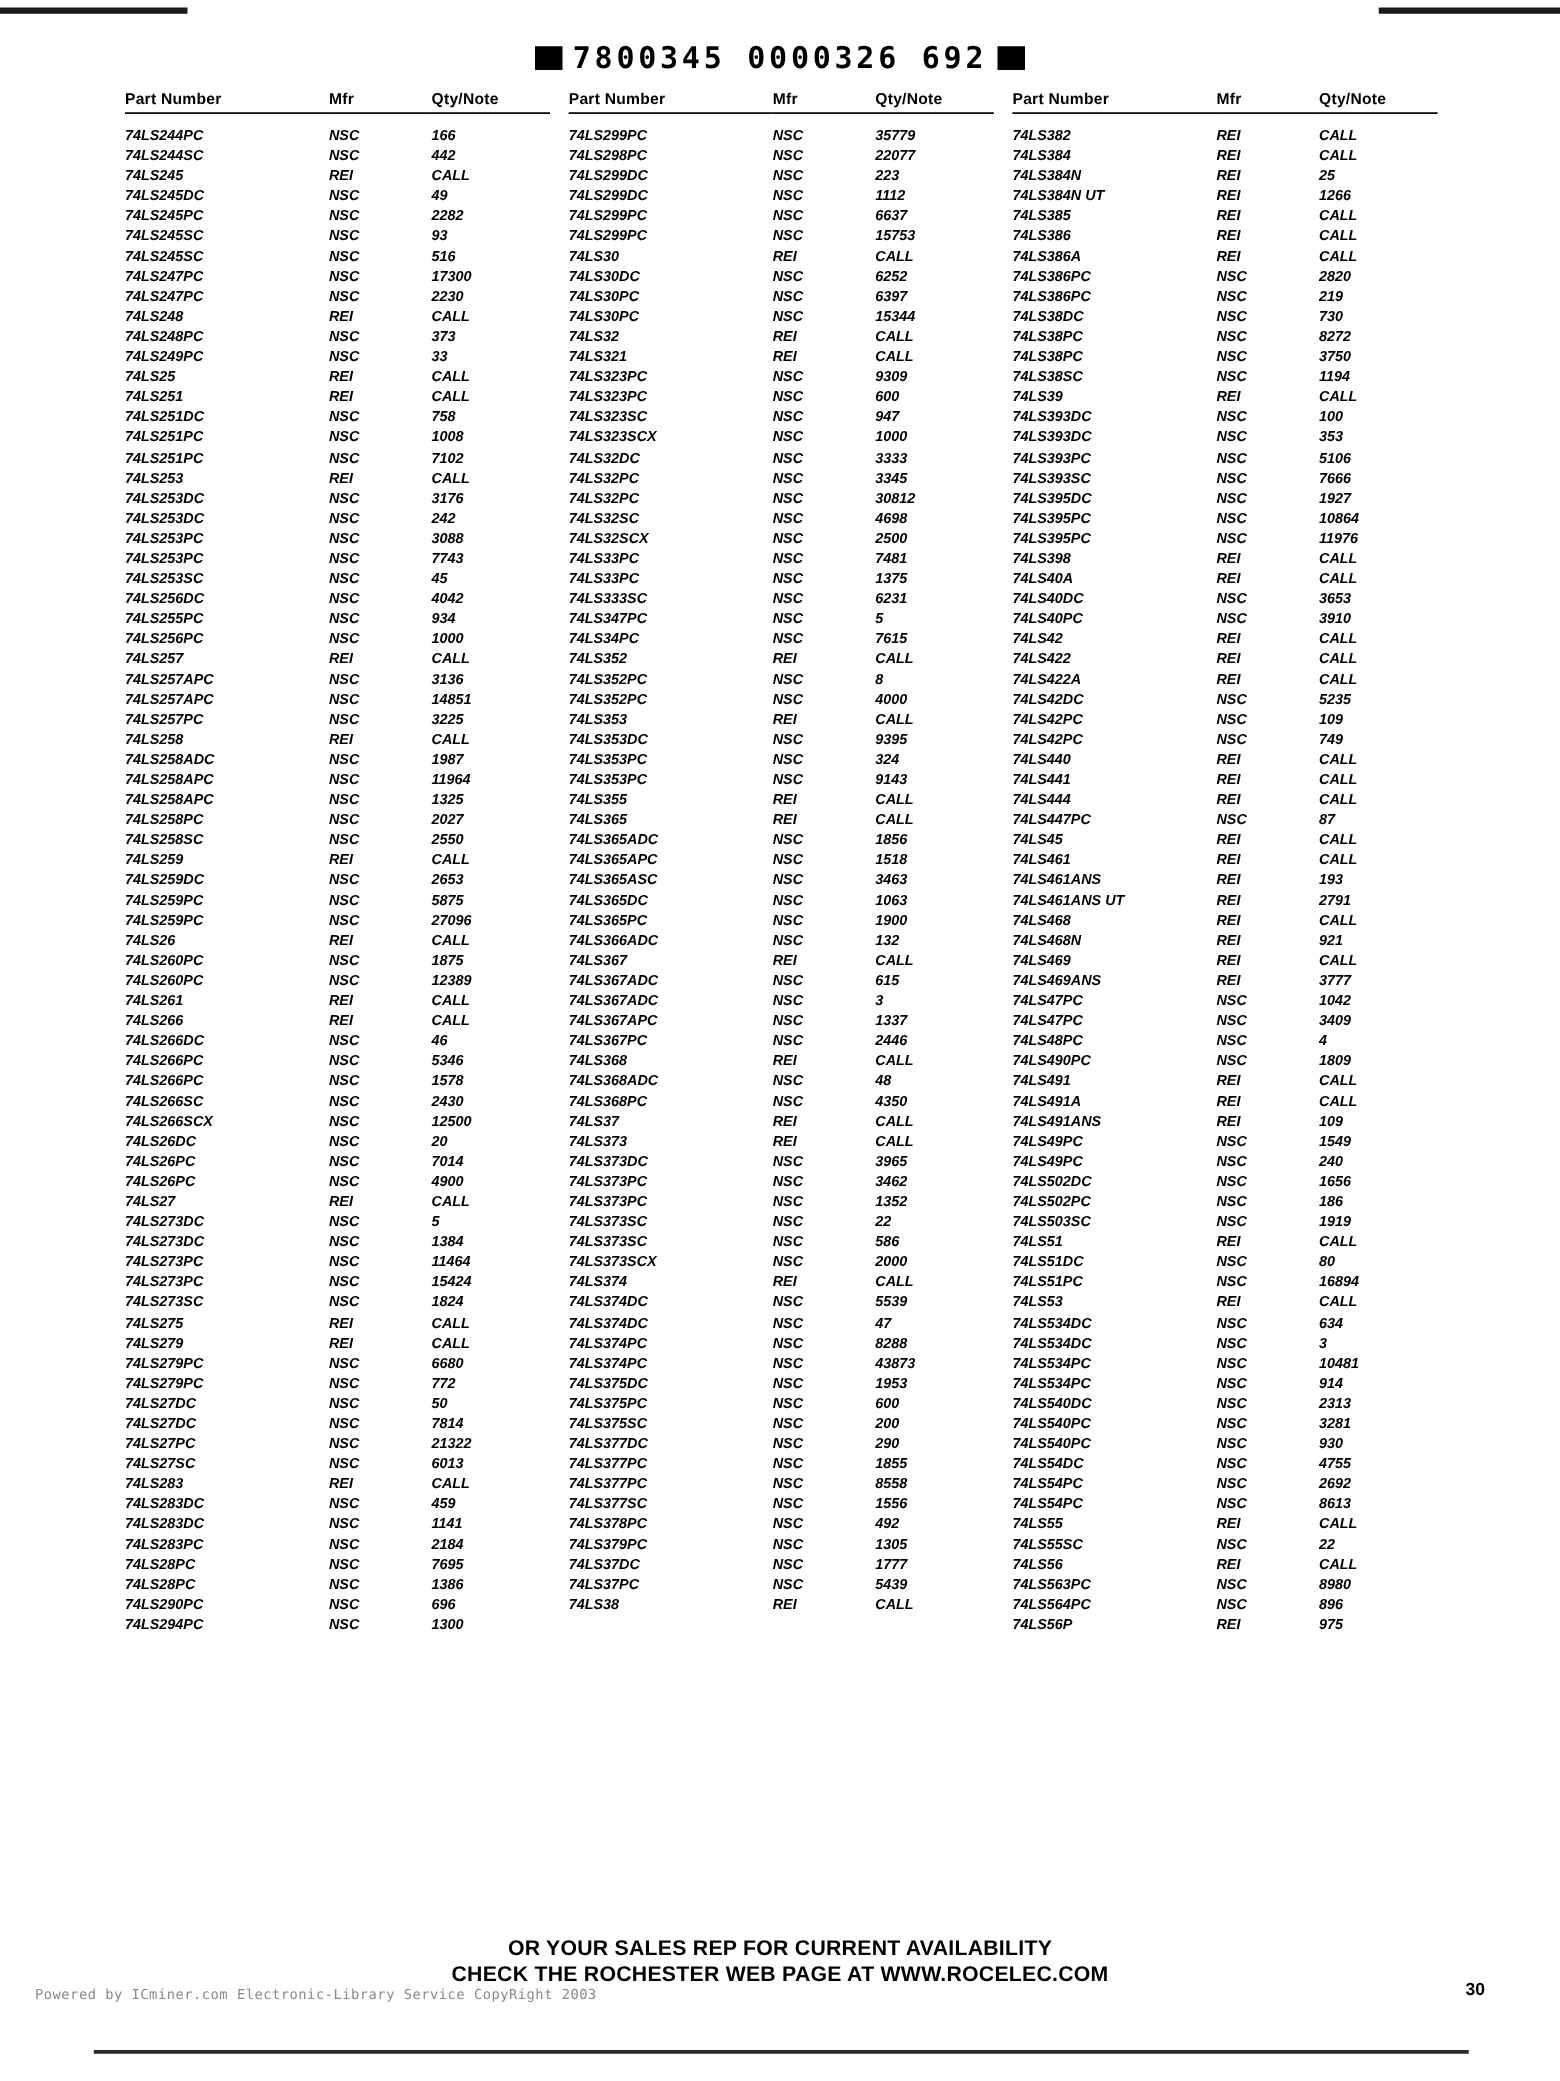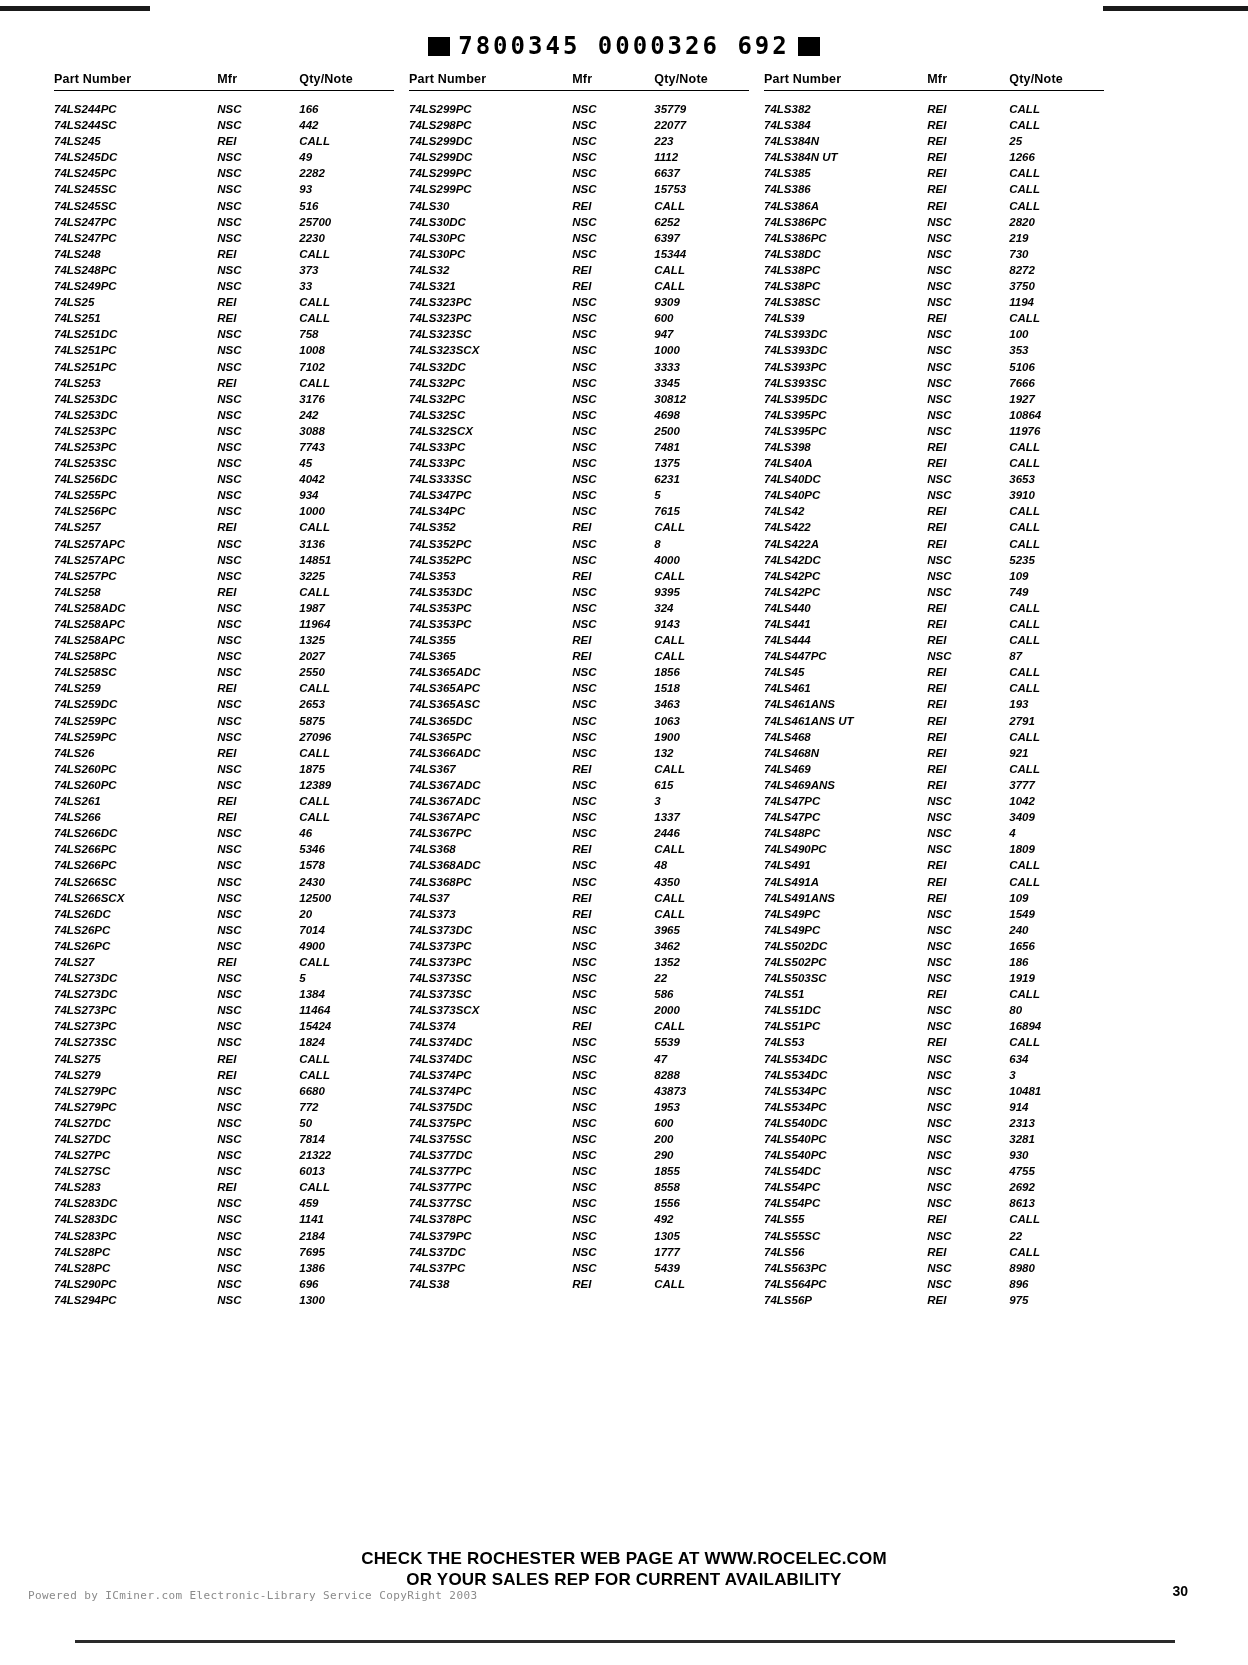--- a/index.html
+++ b/index.html
@@ -62,21 +62,21 @@
     letter-spacing: 3px;
   }
 
   .columns {
     position: absolute;
     left: 0;
     top: 72px;
     width: 1248px;
     display: flex;
     justify-content: flex-start;
-    padding-left: 54px;
+    padding-left: 100px;
     box-sizing: border-box;
   }
   .col {
     width: 340px;
     margin-right: 15px;
   }
   table.listing {
     border-collapse: collapse;
     width: 100%;
     table-layout: fixed;
@@ -204,21 +204,21 @@
               <td class="qty">93</td>
             </tr>
             <tr>
               <td class="part">74LS245SC</td>
               <td class="mfr">NSC</td>
               <td class="qty">516</td>
             </tr>
             <tr>
               <td class="part">74LS247PC</td>
               <td class="mfr">NSC</td>
-              <td class="qty">25700</td>
+              <td class="qty">17300</td>
             </tr>
             <tr>
               <td class="part">74LS247PC</td>
               <td class="mfr">NSC</td>
               <td class="qty">2230</td>
             </tr>
             <tr>
               <td class="part">74LS248</td>
               <td class="mfr">REI</td>
               <td class="qty">CALL</td>
@@ -1321,21 +1321,21 @@
               <td class="mfr">REI</td>
               <td class="qty">975</td>
             </tr>
           </tbody>
       </table>
     </div>
 
   </div>
 
   <div class="footer">
+    <div class="footer-line">OR YOUR SALES REP FOR CURRENT AVAILABILITY</div>
     <div class="footer-line">CHECK THE ROCHESTER WEB PAGE AT WWW.ROCELEC.COM</div>
-    <div class="footer-line">OR YOUR SALES REP FOR CURRENT AVAILABILITY</div>
   </div>
 
   <div class="page-number">30</div>
   <div class="powered">Powered by ICminer.com Electronic-Library Service CopyRight 2003</div>
   <div class="bottom-rule"></div>
 
 </div>
 
 </body></html>

